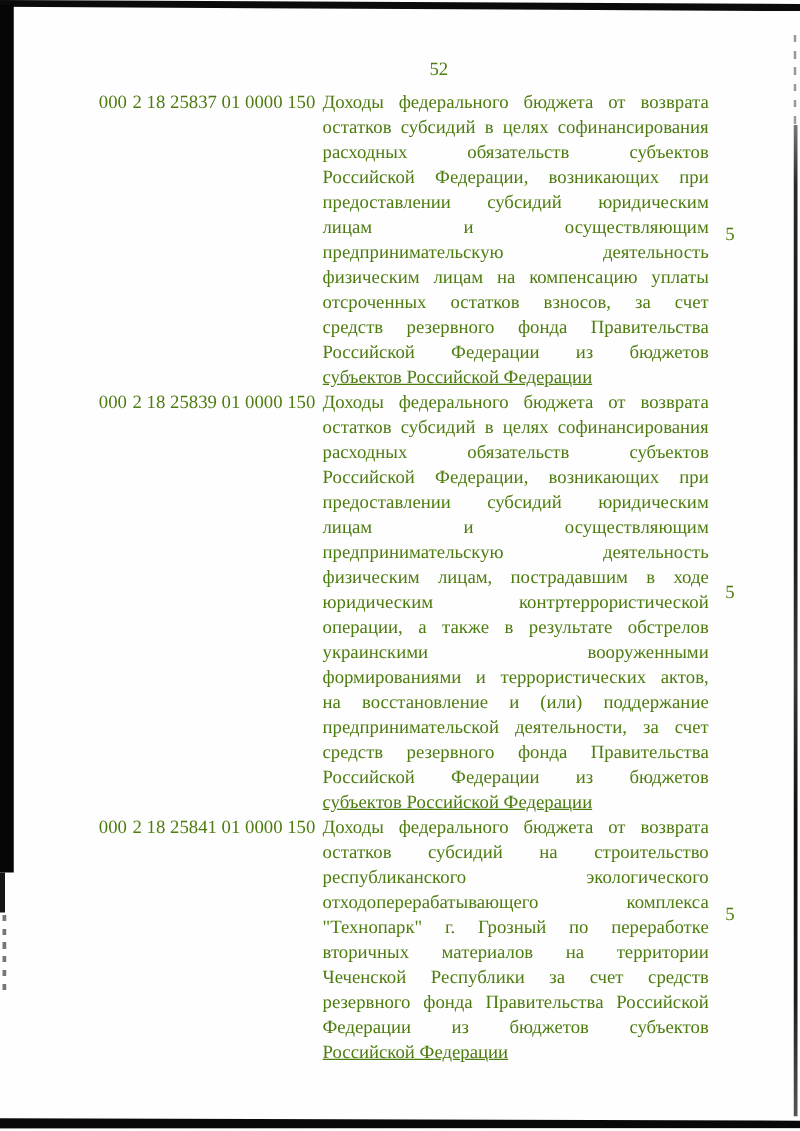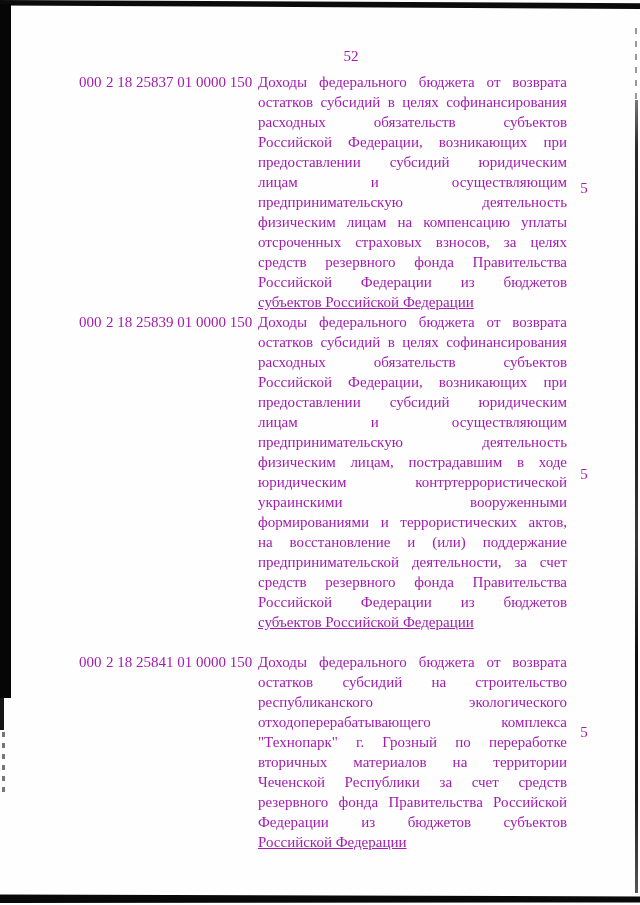--- a/index.html
+++ b/index.html
@@ -3,21 +3,21 @@
 <meta charset="utf-8">
 <style>
   html, body { margin: 0; padding: 0; background: #ffffff; }
   .page {
     position: relative;
     width: 640px;
     height: 905px;
     background: #fefefe;
     overflow: hidden;
     font-family: "Liberation Serif", serif;
-    color: #a21caf;
+    color: #4d7c0f;
   }
   
   .edge-top {
     position: absolute; top: 0; left: 0; width: 640px; height: 9px;
     background: #0b0b0b;
     clip-path: polygon(0 0, 100% 35%, 100% 100%, 0 60%);
   }
   .edge-left {
     position: absolute; top: 4px; left: 0; width: 11px; height: 694px;
     background: #060606;
@@ -91,39 +91,40 @@
         <span class="code">2 18 25837 01 0000 150</span>
         <div class="desc">
           <div class="jline">Доходы федерального бюджета от возврата</div>
           <div class="jline">остатков субсидий в целях софинансирования</div>
           <div class="jline">расходных обязательств субъектов</div>
           <div class="jline">Российской Федерации, возникающих при</div>
           <div class="jline">предоставлении субсидий юридическим</div>
           <div class="jline">лицам и осуществляющим</div>
           <div class="jline">предпринимательскую деятельность</div>
           <div class="jline">физическим лицам на компенсацию уплаты</div>
-          <div class="jline">отсроченных страховых взносов, за целях</div>
+          <div class="jline">отсроченных остатков взносов, за счет</div>
           <div class="jline">средств резервного фонда Правительства</div>
           <div class="jline">Российской Федерации из бюджетов</div>
           <div class="jline last">субъектов Российской Федерации</div>
         </div>
       </div>
       <div class="entry" style="top: 312px;">
         <span class="code-prefix">000</span>
         <span class="code">2 18 25839 01 0000 150</span>
         <div class="desc">
           <div class="jline">Доходы федерального бюджета от возврата</div>
           <div class="jline">остатков субсидий в целях софинансирования</div>
           <div class="jline">расходных обязательств субъектов</div>
           <div class="jline">Российской Федерации, возникающих при</div>
           <div class="jline">предоставлении субсидий юридическим</div>
           <div class="jline">лицам и осуществляющим</div>
           <div class="jline">предпринимательскую деятельность</div>
           <div class="jline">физическим лицам, пострадавшим в ходе</div>
           <div class="jline">юридическим контртеррористической</div>
+          <div class="jline">операции, а также в результате обстрелов</div>
           <div class="jline">украинскими вооруженными</div>
           <div class="jline">формированиями и террористических актов,</div>
           <div class="jline">на восстановление и (или) поддержание</div>
           <div class="jline">предпринимательской деятельности, за счет</div>
           <div class="jline">средств резервного фонда Правительства</div>
           <div class="jline">Российской Федерации из бюджетов</div>
           <div class="jline last">субъектов Российской Федерации</div>
         </div>
       </div>
       <div class="entry" style="top: 652px;">

